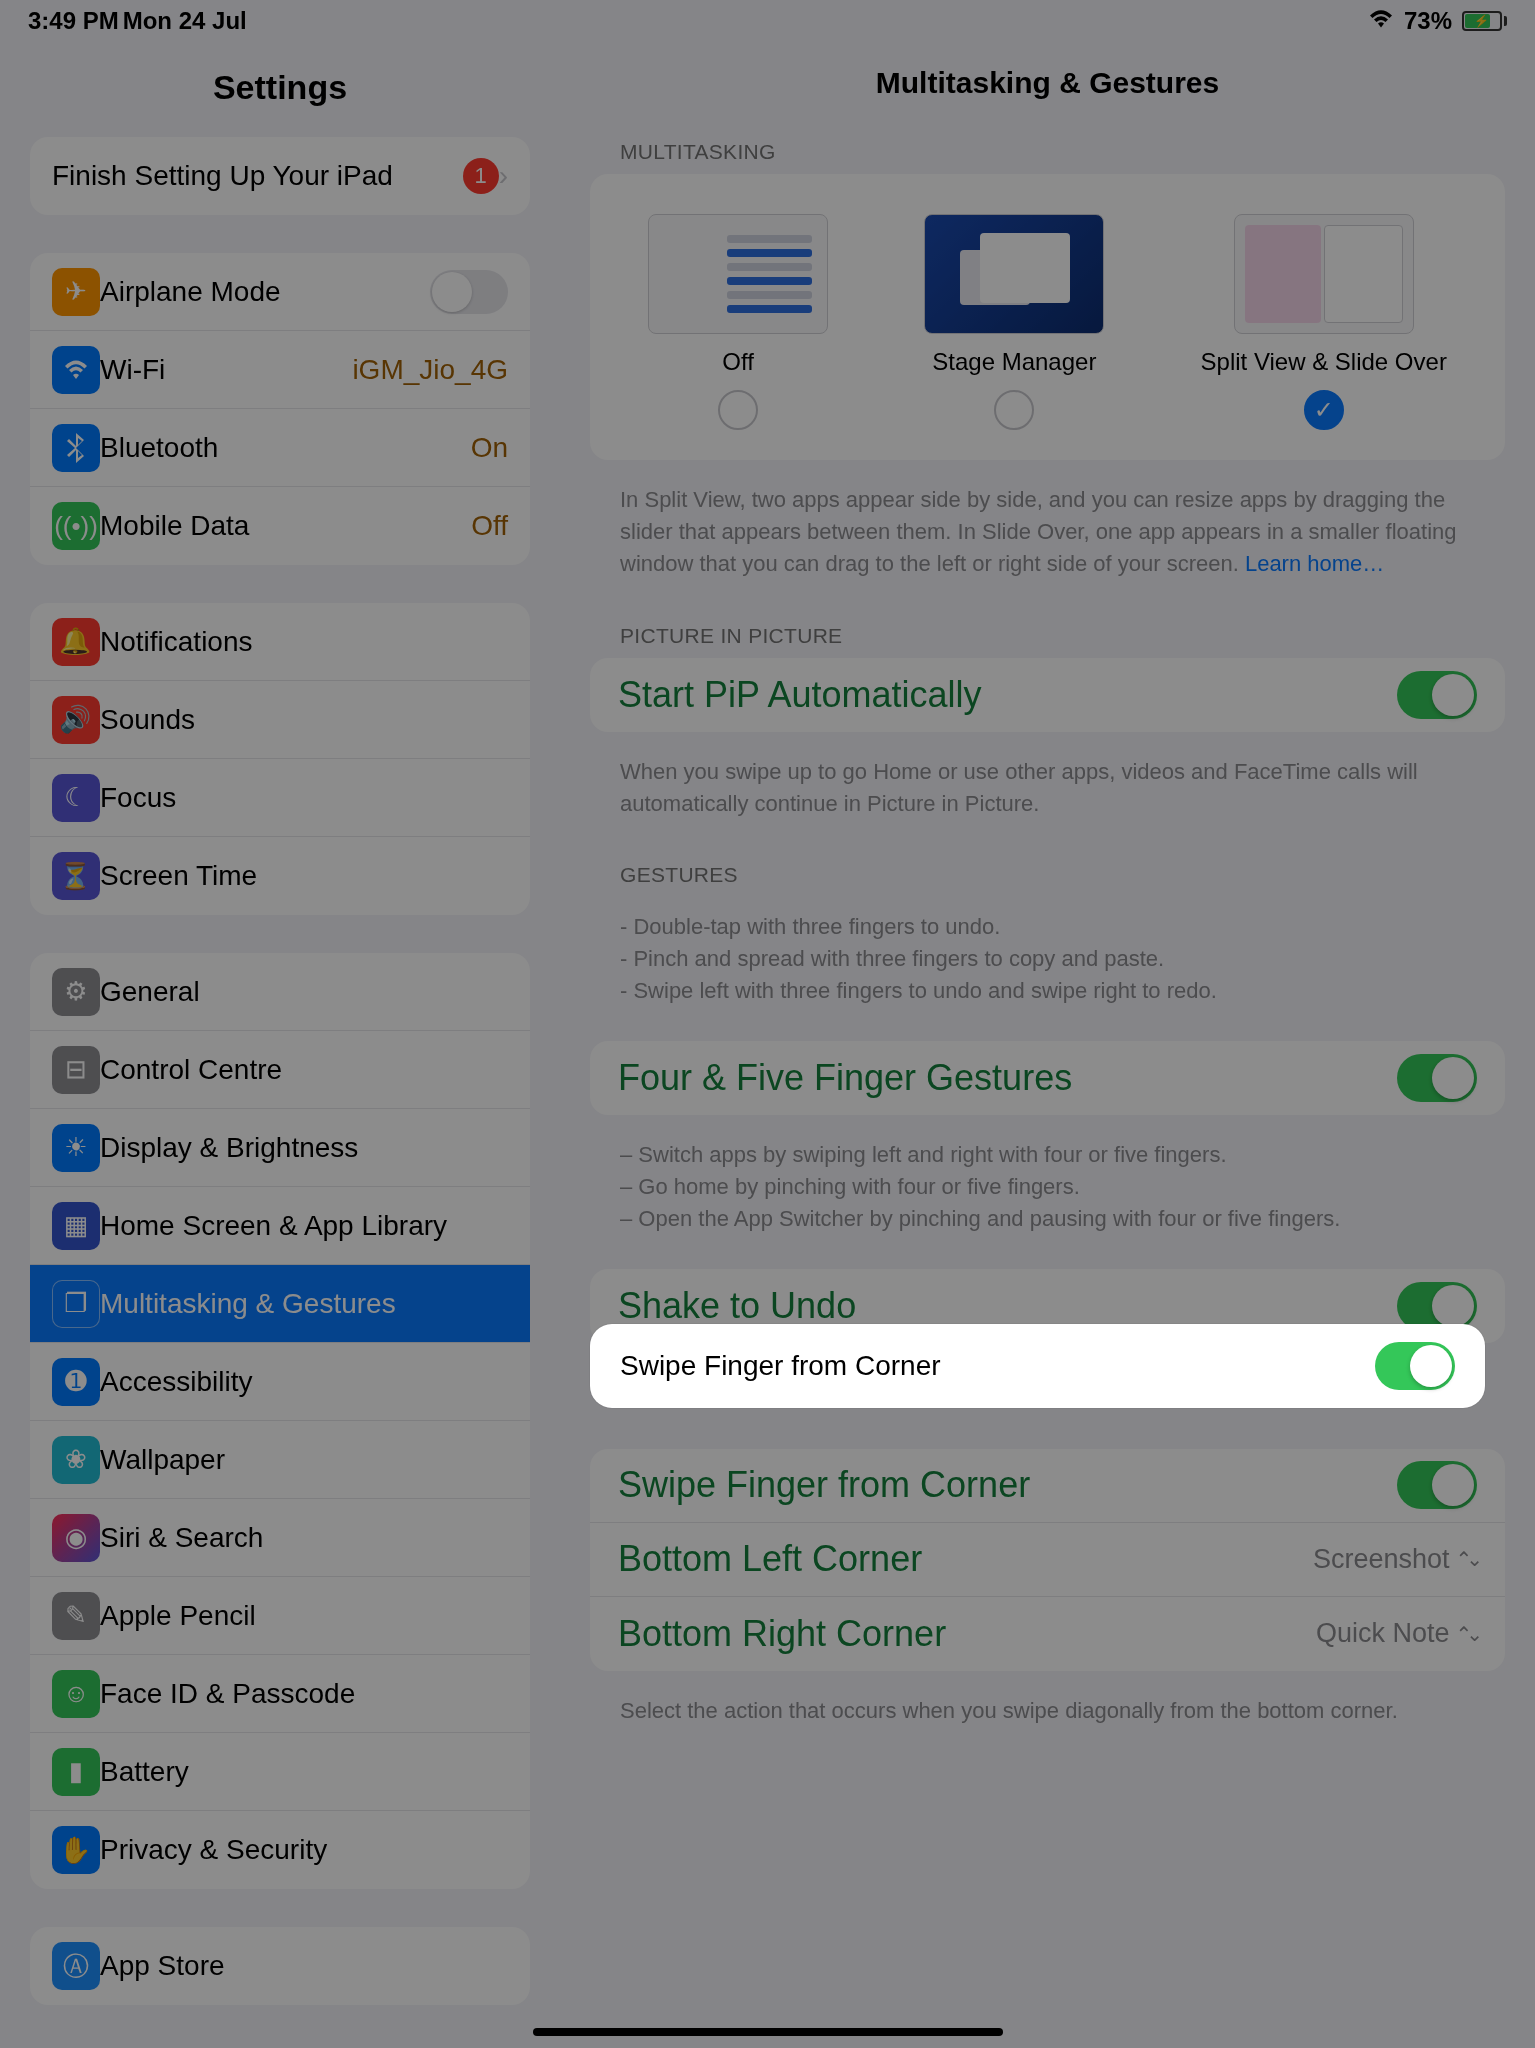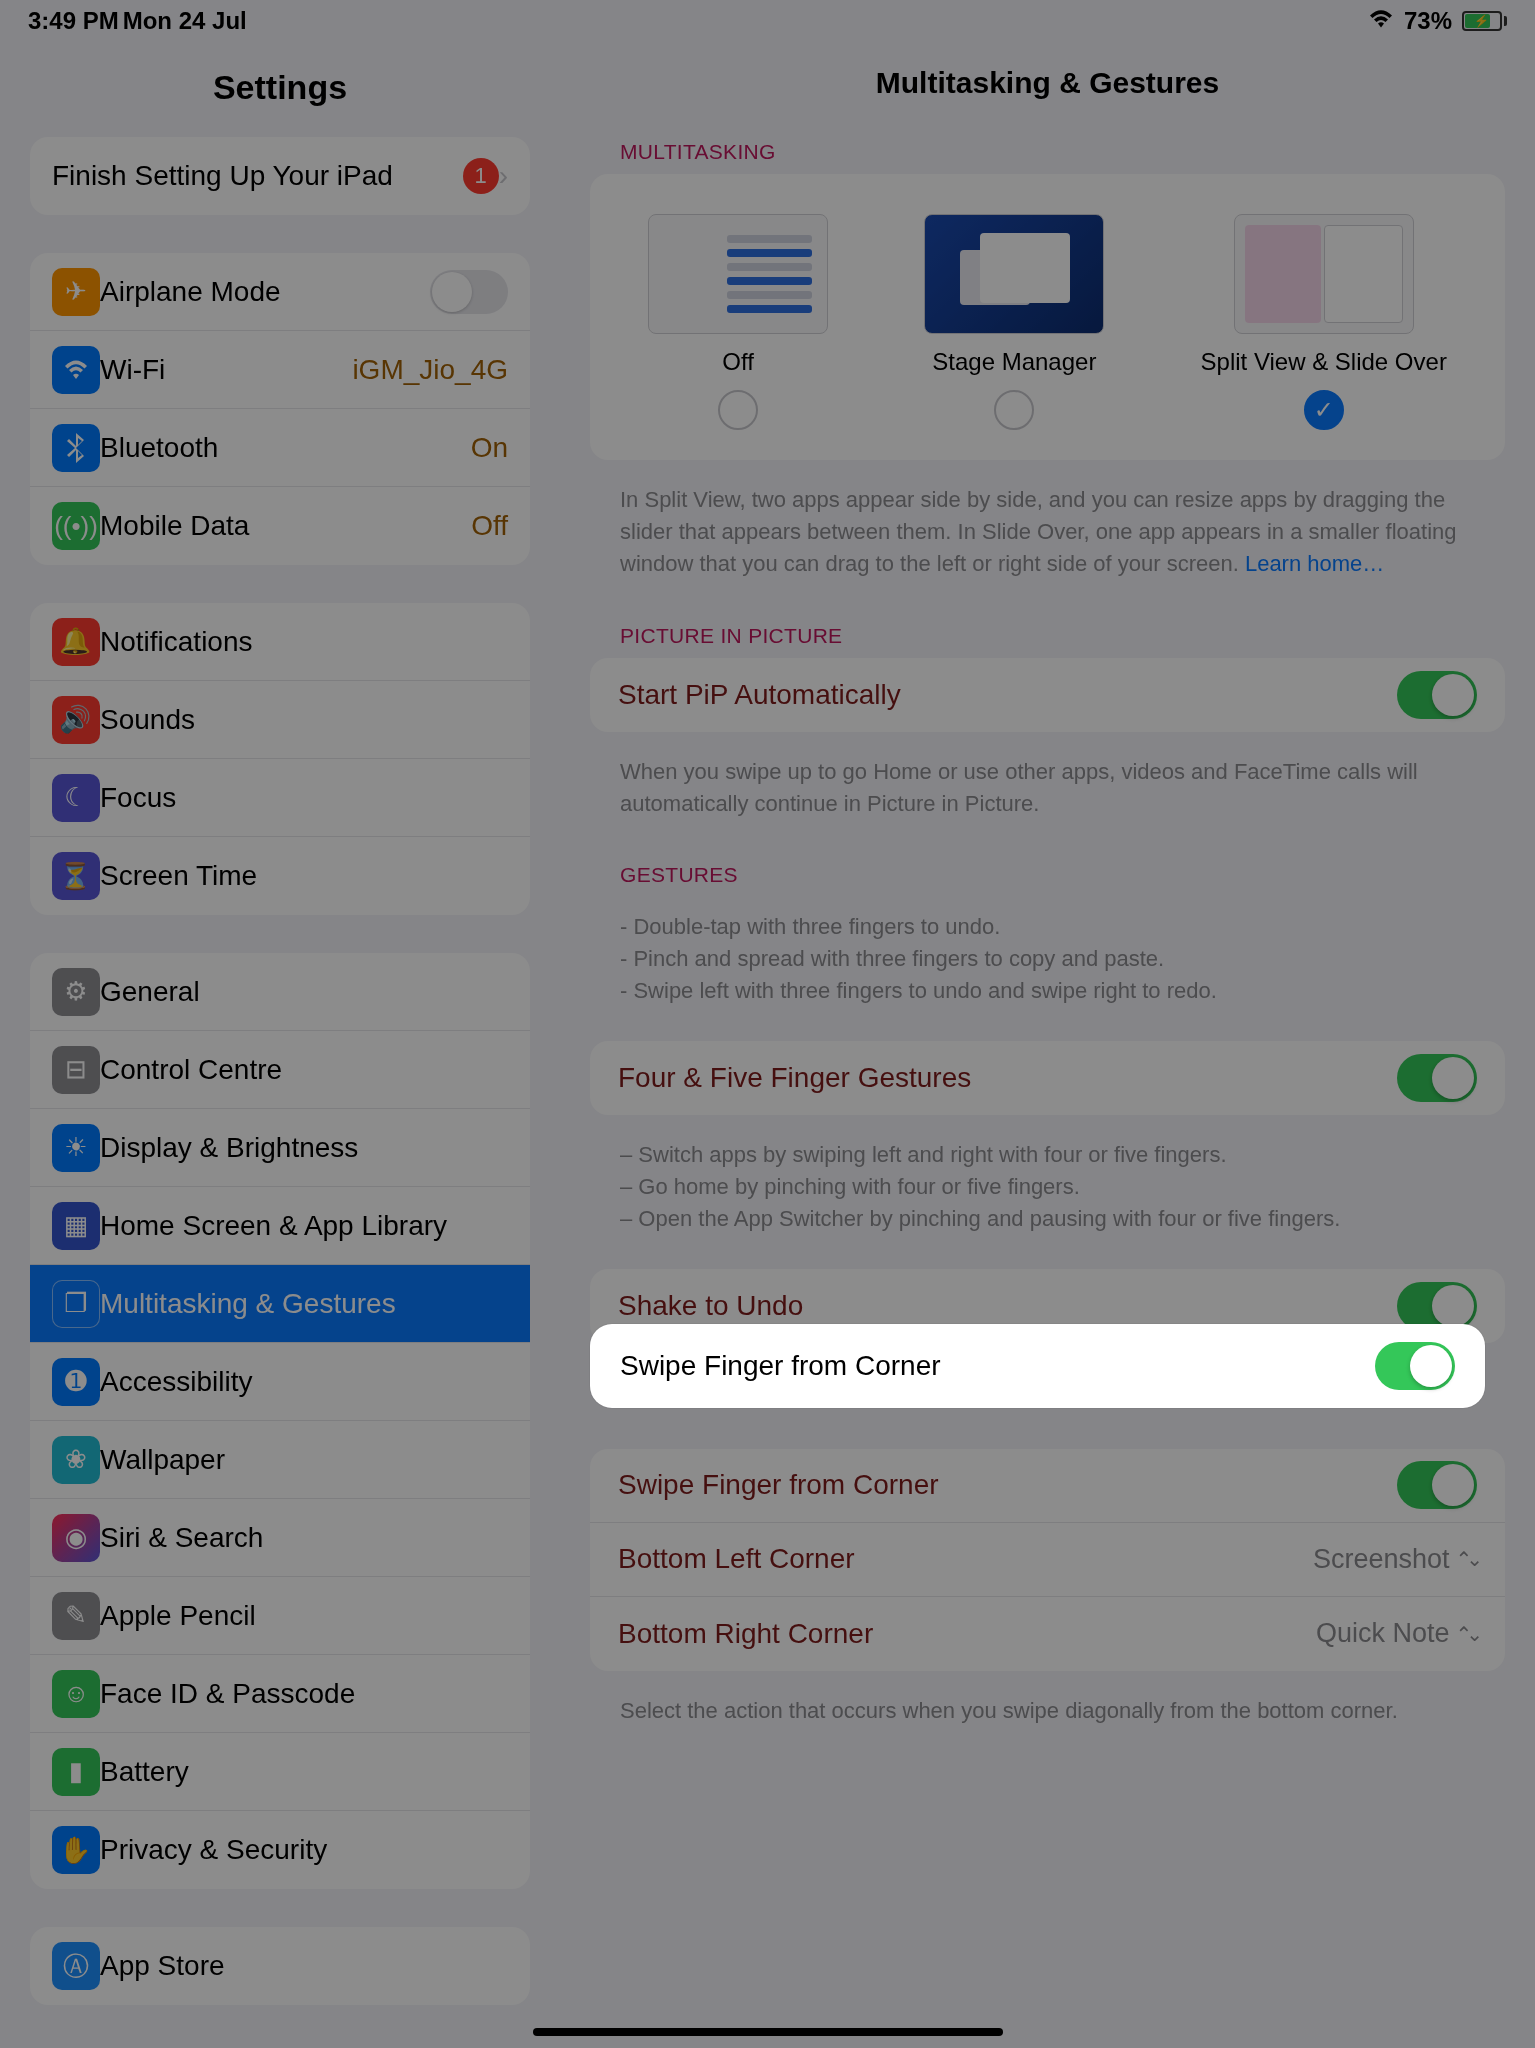--- a/index.html
+++ b/index.html
@@ -28,21 +28,21 @@
 .row .chev { color:#c7c7cc; font-size:28px; }
 .badge { background:#ff3b30; color:#fff; width:36px; height:36px; border-radius:18px; display:flex; align-items:center; justify-content:center; font-size:22px; }
 .row.selected { background:#0a7aff; border-radius:0; }
 .row.selected .label { color:#fff; }
 
 .toggle-pill { width:78px; height:44px; border-radius:22px; background:#e5e5ea; position:relative; }
 .toggle-pill::after { content:''; position:absolute; width:40px; height:40px; background:#fff; border-radius:20px; top:2px; left:2px; box-shadow:0 1px 3px rgba(0,0,0,.2); }
 
 .detail { position:absolute; top:42px; left:560px; right:0; bottom:0; padding:10px 30px; overflow:hidden; }
 .detail h2 { font-size:30px; font-weight:600; text-align:center; padding:14px 0 30px; }
-.section-label { text-transform:uppercase; font-size:21px; color:#be185d; padding:10px 30px; letter-spacing:.3px; }
+.section-label { text-transform:uppercase; font-size:21px; color:#737373; padding:10px 30px; letter-spacing:.3px; }
 .card { background:#fff; border-radius:18px; overflow:hidden; }
 .multitask-opts { display:flex; justify-content:space-around; align-items:flex-end; padding:40px 10px 30px; }
 .opt { display:flex; flex-direction:column; align-items:center; gap:14px; }
 .opt .preview { width:180px; height:120px; border:1px solid #d0d0d5; border-radius:8px; background:#f8f8fa; position:relative; }
 .opt.off .lines { position:absolute; right:15px; top:20px; width:85px; }
 .opt.off .lines span { display:block; height:8px; margin-bottom:6px; border-radius:3px; background:#2f6fe0; }
 .opt.off .lines span:nth-child(odd){ background:#cfd4e0; }
 .opt.split .preview { display:flex; gap:3px; padding:10px; }
 .opt.split .pane { flex:1; border-radius:4px; background:linear-gradient(#f5d6ea,#f5d6ea); }
 .opt.split .pane.r { background:#fff; border:1px solid #d0d0d5; }
@@ -51,21 +51,21 @@
 .opt.stage .win.a { width:90px; height:70px; left:55px; top:18px; }
 .opt.stage .win.b { width:70px; height:55px; left:35px; top:35px; background:#eaeaf0; }
 .opt-label { font-size:24px; color:#000; }
 .radio { width:40px; height:40px; border-radius:20px; border:2.5px solid #c7c7cc; display:flex; align-items:center; justify-content:center; background:#fff; }
 .radio.checked { background:#0a7aff; border-color:#0a7aff; color:#fff; font-size:24px; }
 .footer-text { font-size:22px; color:#8a8a8e; padding:14px 30px 0; line-height:1.45; }
 .footer-text a { color:#0a7aff; text-decoration:none; }
 
 .drow { display:flex; align-items:center; min-height:74px; padding:0 28px; justify-content:space-between; border-bottom:1px solid #e5e5ea; }
 .drow:last-child { border-bottom:none; }
-.drow .dlabel { font-size:28px; color:#7f1d1d; }
+.drow .dlabel { font-size:36px; color:#15803d; }
 .drow .dval { font-size:27px; color:#8a8a8e; display:flex; align-items:center; gap:6px; }
 
 .ios-toggle { width:80px; height:48px; border-radius:24px; background:#34c759; position:relative; }
 .ios-toggle::after { content:''; position:absolute; width:42px; height:42px; background:#fff; border-radius:21px; top:3px; right:3px; box-shadow:0 2px 4px rgba(0,0,0,.25); }
 
 .block { margin-bottom:10px; }
 
 .highlight-cutout { position:absolute; z-index:60; background:#fff; border-radius:22px; display:flex; align-items:center; justify-content:space-between; padding:0 30px; box-shadow:0 0 0 1px rgba(0,0,0,.04); }
 .highlight-cutout .dlabel { font-size:28px; }
 

